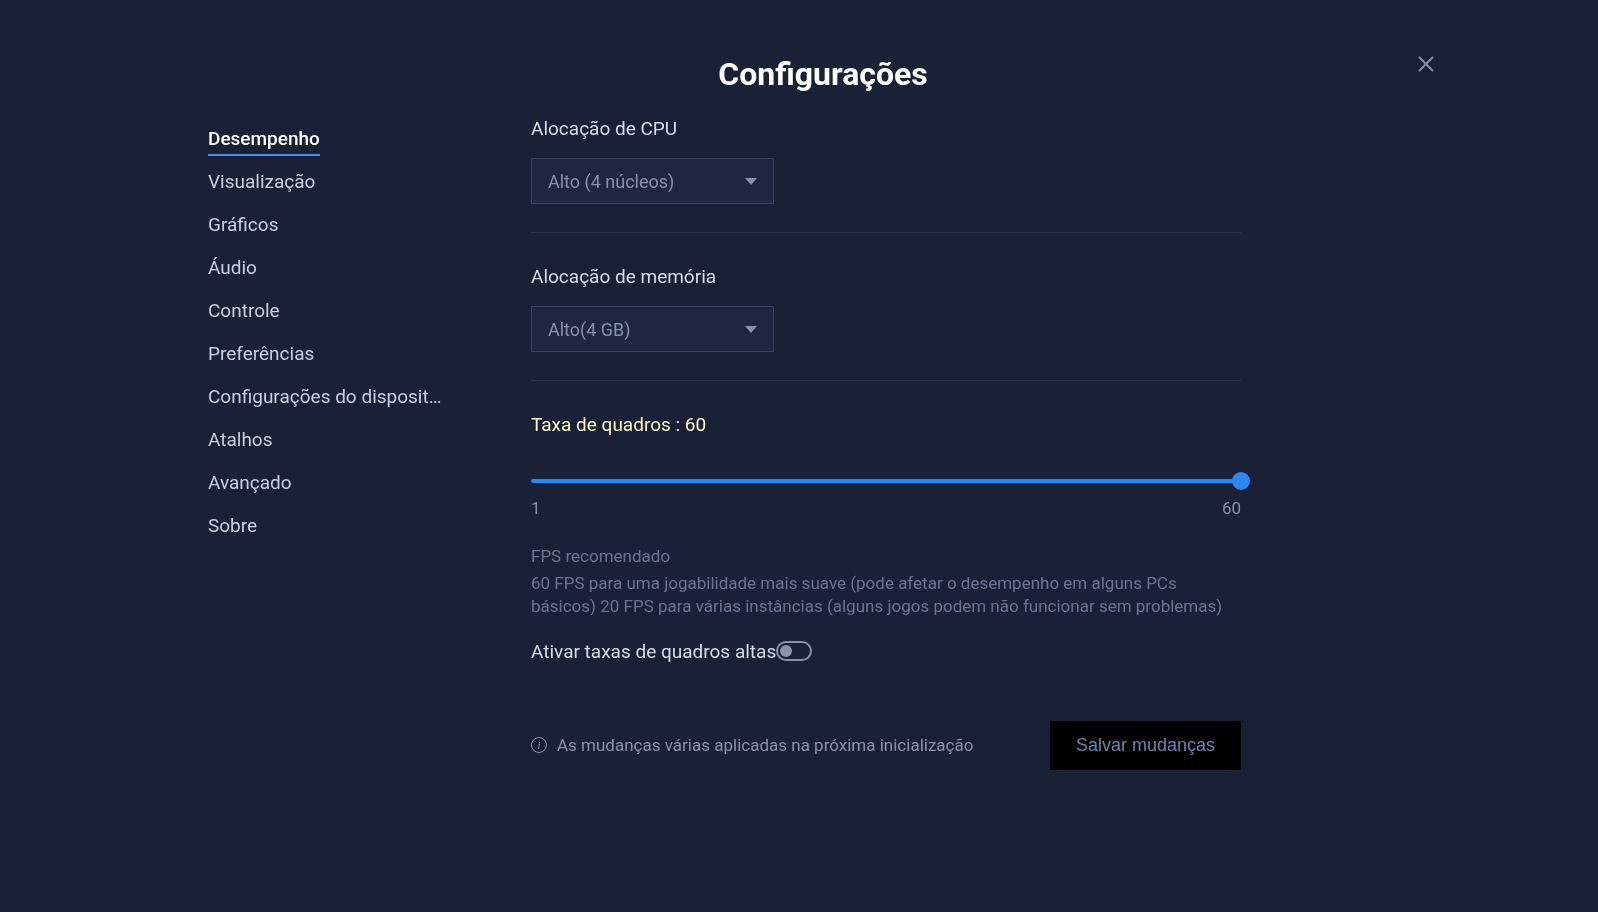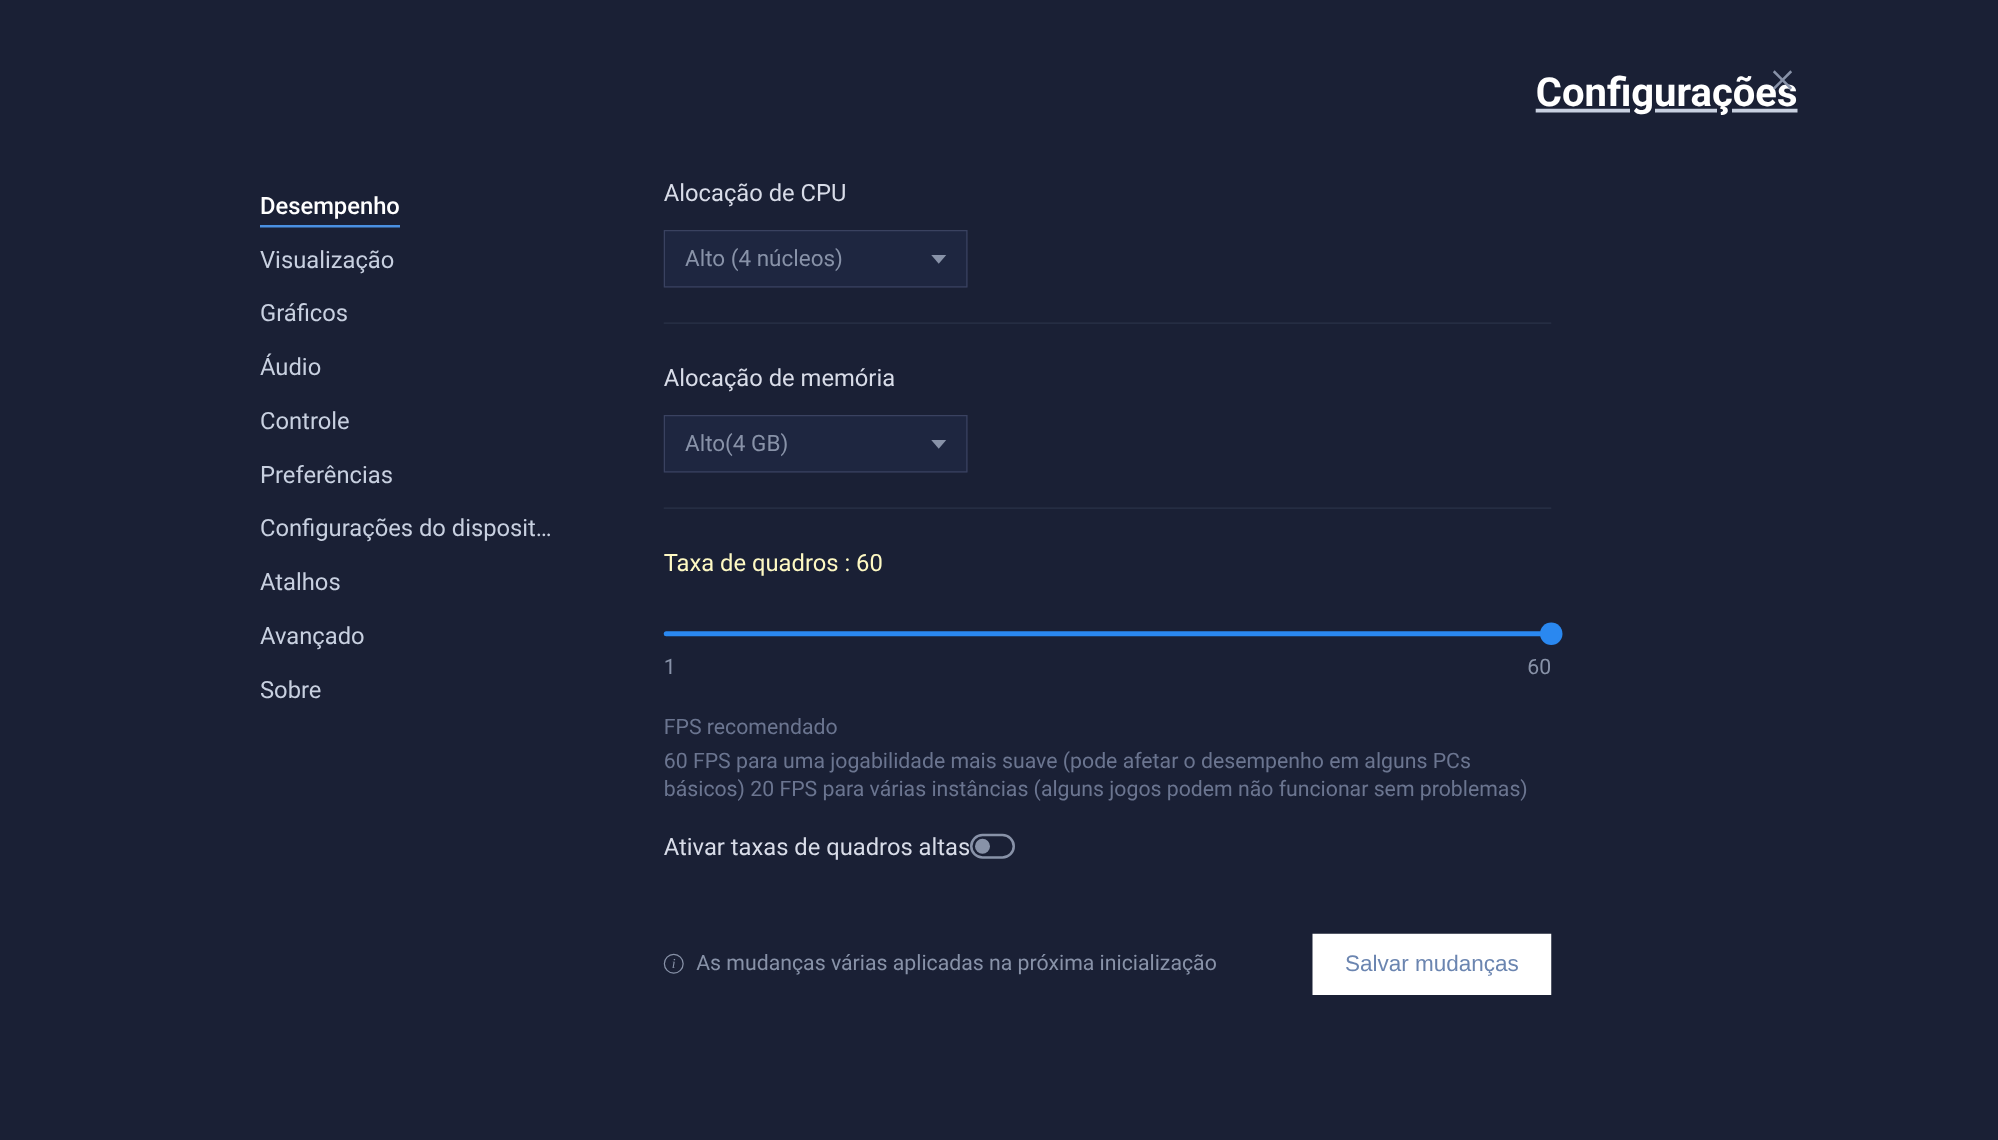--- a/index.html
+++ b/index.html
@@ -18,24 +18,23 @@
       position: relative;
     }
     
     .container {
       padding: 55px 160px 0 208px;
       height: 100%;
     }
     
     .header {
       display: flex;
-      justify-content: flex-end;
+      justify-content: center;
       align-items: flex-start;
-      margin-bottom: 50px;
-      text-decoration: underline;
+      margin-bottom: 24px;
     }
     
     .title {
       color: #ffffff;
       font-size: 32px;
       font-weight: 700;
     }
     
     .close-btn {
       position: absolute;
@@ -259,21 +258,21 @@
       display: inline-flex;
       align-items: center;
       justify-content: center;
       font-size: 11px;
       font-style: italic;
       font-family: serif;
       color: #8892a8;
     }
     
     .save-btn {
-      background-color: #ffffff;
+      background-color: #000000;
       color: #6b85b0;
       border: none;
       padding: 14px 26px;
       font-size: 18px;
       cursor: pointer;
     }
   </style>
 </head>
 <body>
 

